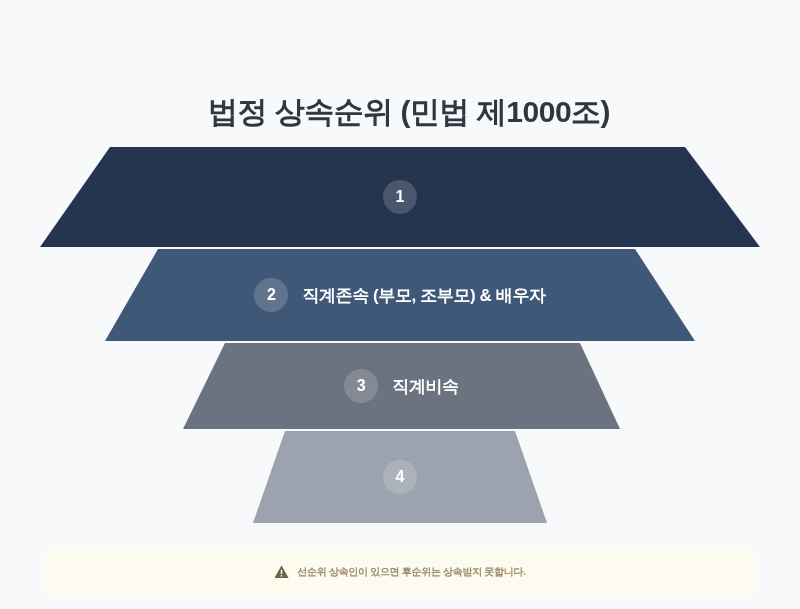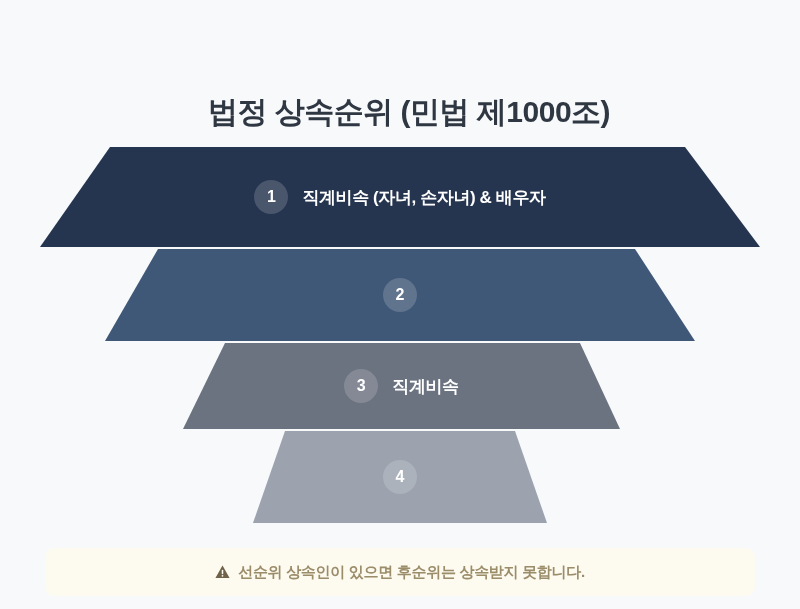--- a/index.html
+++ b/index.html
@@ -114,51 +114,51 @@
   }
 
   #footer-note .warn-icon {
     display: block;
     flex: 0 0 auto;
     line-height: 0;
   }
 
   #footer-note .note-text {
     color: #9b8c6a;
-    font-size: 15px;
+    font-size: 10px;
     font-weight: bold;
     letter-spacing: -0.3px;
     white-space: nowrap;
   }
 </style>
 </head>
 <body style="background: rgb(247, 249, 251);">
 
 <div id="page">
 
   <h1 id="page-title">법정 상속순위 (민법 제1000조)</h1>
 
   <div id="funnel">
 
     <div class="funnel-layer" id="layer-1">
       <svg class="funnel-shape" viewBox="0 0 720 100" preserveAspectRatio="none">
         <polygon points="70,0 645,0 720,100 0,100" fill="#25344f"></polygon>
       </svg>
       <div class="layer-content">
         <span class="badge">1</span>
-        <span class="layer-label">직계비속 (자녀, 손자녀) &amp; 배우자</span>
       </div>
     </div>
 
     <div class="funnel-layer" id="layer-2">
       <svg class="funnel-shape" viewBox="0 0 590 92" preserveAspectRatio="none">
         <polygon points="53,0 530,0 590,92 0,92" fill="#405878"></polygon>
       </svg>
       <div class="layer-content">
         <span class="badge">2</span>
+        <span class="layer-label">직계존속 (부모, 조부모) &amp; 배우자</span>
       </div>
     </div>
 
     <div class="funnel-layer" id="layer-3">
       <svg class="funnel-shape" viewBox="0 0 437 86" preserveAspectRatio="none">
         <polygon points="42,0 397,0 437,86 0,86" fill="#6b7280"></polygon>
       </svg>
       <div class="layer-content">
         <span class="badge">3</span>
         <span class="layer-label">직계비속</span>

